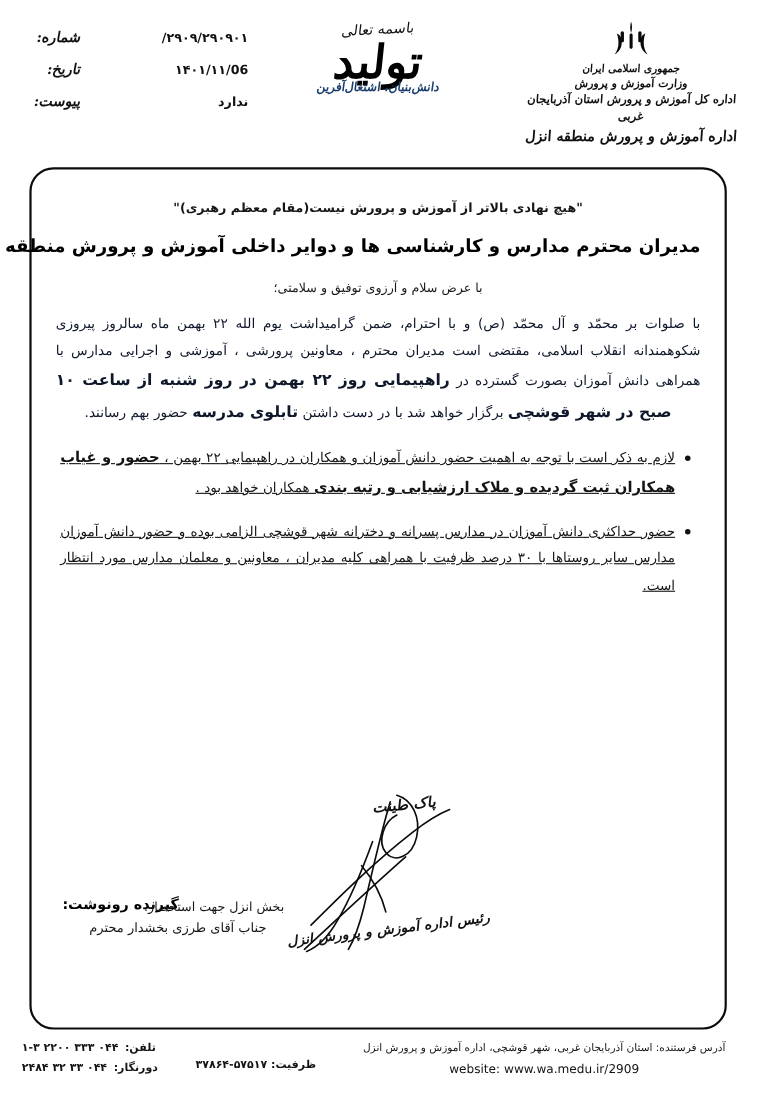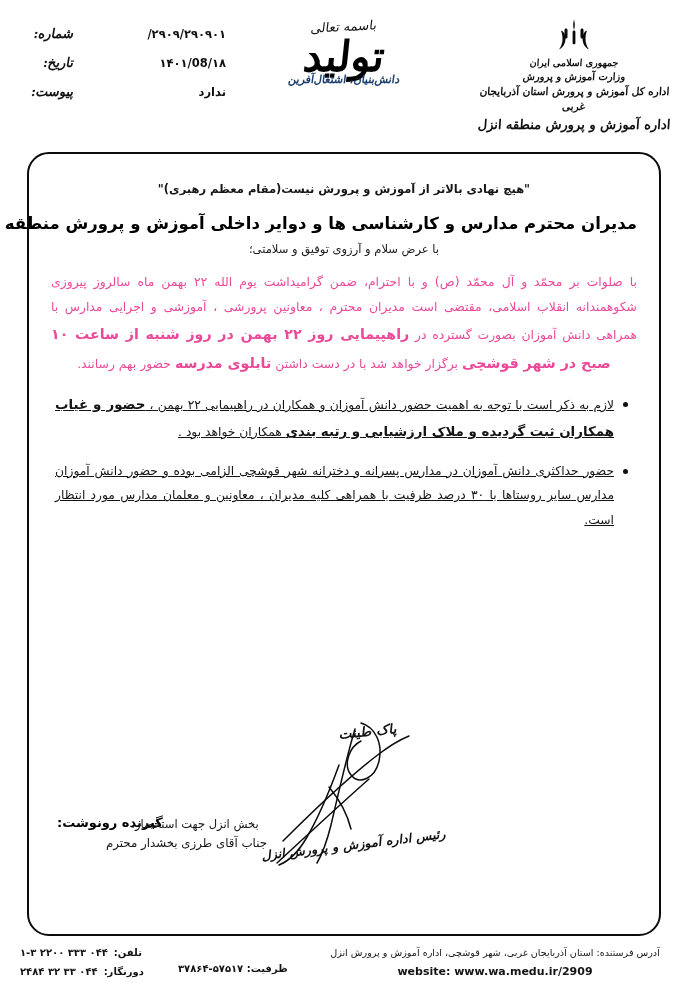--- a/index.html
+++ b/index.html
@@ -154,31 +154,31 @@
     color: #000;
     margin-top: 18px;
     letter-spacing: -0.4px;
     white-space: nowrap;
   }
 
   .greeting {
     text-align: center;
     font-size: 11.5px;
     color: #181818;
-    margin-top: 9px;
+    margin-top: 21px;
     font-weight: 500;
   }
 
   .para {
     margin-top: 13px;
     font-size: 12.4px;
     line-height: 2.05;
     text-align: justify;
     text-align-last: center;
-    color: #ec4899;
+    color: #0f172a;
   }
   .para .strong {
     font-weight: 700;
     font-size: 14.2px;
   }
 
   .bullets {
     margin: 14px 6px 0 4px;
     padding: 0;
     list-style: none;
@@ -257,21 +257,21 @@
   .cc-title {
     font-size: 13px;
     font-weight: 700;
     color: #000;
     text-align: left;
     margin-bottom: 6px;
   }
   .cc-item {
     font-size: 11.8px;
     color: #161616;
-    text-align: right;
+    text-align: center;
   }
 
   .fyi-note {
     position: absolute;
     top: 100px;
     left: 34px;
     width: 220px;
     font-size: 11.5px;
     color: #161616;
     text-align: center;
@@ -289,21 +289,21 @@
   }
   .footer-right {
     position: absolute;
     top: 6px; right: 28px;
     text-align: center;
     width: 330px;
     line-height: 1.85;
   }
   .footer-web {
     font-family: "DejaVu Sans", "Liberation Sans", sans-serif;
-    font-weight: 700;
+    font-weight: 400;
     font-size: 11px;
     direction: ltr;
   }
   .footer-mid {
     position: absolute;
     top: 25px; left: 178px;
     font-weight: 700;
     font-size: 10px;
     white-space: nowrap;
   }
@@ -351,21 +351,21 @@
     <span class="year-sub">دانش‌بنیان، اشتغال‌آفرین</span>
   </div>
 
   <div class="meta-block">
     <div class="meta-row">
       <span class="meta-label">شماره:</span>
       <span class="meta-value">۲۹۰۹/۲۹۰۹۰۱/</span>
     </div>
     <div class="meta-row">
       <span class="meta-label">تاریخ:</span>
-      <span class="meta-value">۱۴۰۱/08/۱۸</span>
+      <span class="meta-value">۱۴۰۱/۱۱/06</span>
     </div>
     <div class="meta-row">
       <span class="meta-label">پیوست:</span>
       <span class="meta-value">ندارد</span>
     </div>
   </div>
 </div>
 
 <div class="frame">
   <div class="body-inner">

